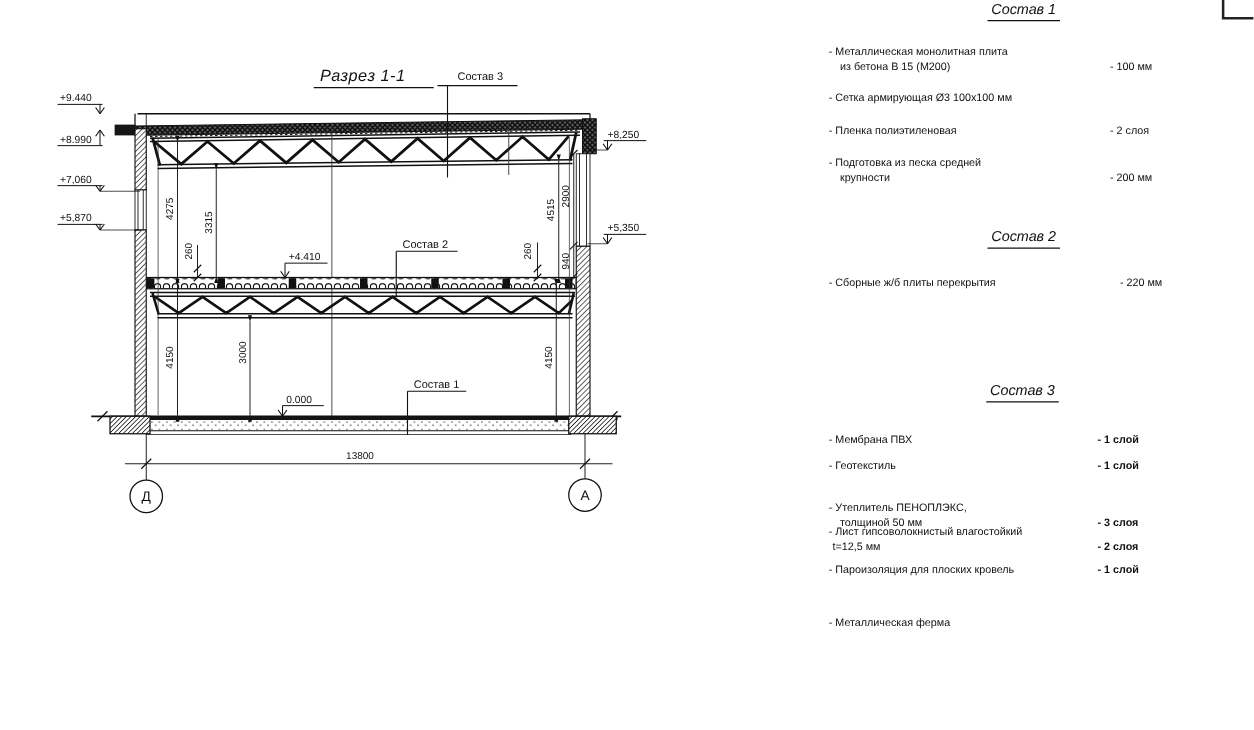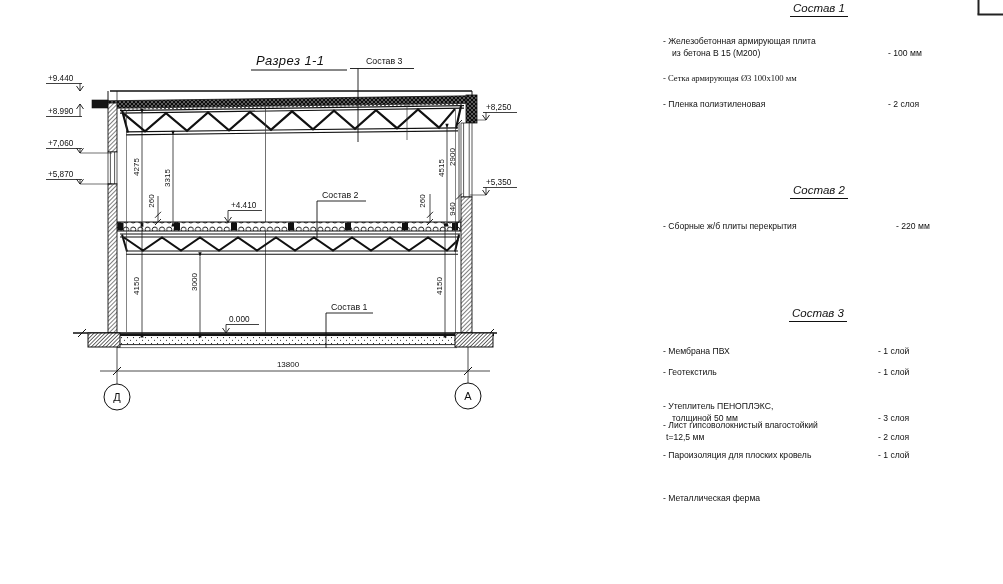--- a/index.html
+++ b/index.html
@@ -14,21 +14,21 @@
   
   #panel{position:absolute;left:660px;top:0;width:343px;height:584px;font-size:8.6px;line-height:11.5px;}
   .sec-title{position:absolute;font-style:italic;font-size:11.5px;border-bottom:1px solid #111;padding:0 3px 1px 3px;}
   .item{position:absolute;left:3px;right:0;}
   .item .l2{display:block;padding-left:9px;}
   .item .l2.tight{padding-left:3px;}
   .val{position:absolute;top:0;}
   .val.two{top:11.5px;}
   .s1 .val{left:225px;}
   .s2 .val{left:233px;}
-  .s3 .val{left:215px;}
+  .s3 .val{left:215px;font-weight:bold;}
 </style>
 </head>
 <body>
 
 <div id="stage">
 
 <svg width="1003" height="584" viewBox="0 0 1003 584">
   <defs>
     <pattern id="hatchWall" width="3" height="3" patternUnits="userSpaceOnUse" patternTransform="rotate(45)">
       <rect width="3" height="3" fill="#fff"></rect>
@@ -272,30 +272,35 @@
     <line x1="978.5" y1="0" x2="978.5" y2="14.5"></line>
     <line x1="977.5" y1="14.5" x2="1003" y2="14.5"></line>
   </g>
 </svg>
 
 
 <div id="panel">
 
   <div class="sec-title" style="left:130px;top:3px;">Состав 1</div>
   <div class="item s1" style="top:36px;">
-    <span>- Железобетонная  армирующая плита</span>
+    <span>- Металлическая  монолитная плита</span>
     <span class="l2">из бетона В 15 (М200)</span>
     <span class="val two">- 100 мм</span>
   </div>
-  <div class="item s1" style="top:73px;font-family:Liberation Serif, serif;">
+  <div class="item s1" style="top:73px;">
     <span>- Сетка армирующая Ø3 100х100 мм</span>
   </div>
   <div class="item s1" style="top:99px;">
     <span>- Пленка полиэтиленовая</span>
     <span class="val">- 2 слоя</span>
+  </div>
+  <div class="item s1" style="top:125px;">
+    <span>- Подготовка из песка средней</span>
+    <span class="l2">крупности</span>
+    <span class="val two">- 200 мм</span>
   </div>
 
   <div class="sec-title" style="left:130px;top:185px;">Состав 2</div>
   <div class="item s2" style="top:221px;">
     <span>- Сборные ж/б плиты перекрытия</span>
     <span class="val">- 220 мм</span>
   </div>
 
   <div class="sec-title" style="left:129px;top:308px;">Состав 3</div>
   <div class="item s3" style="top:346px;">

